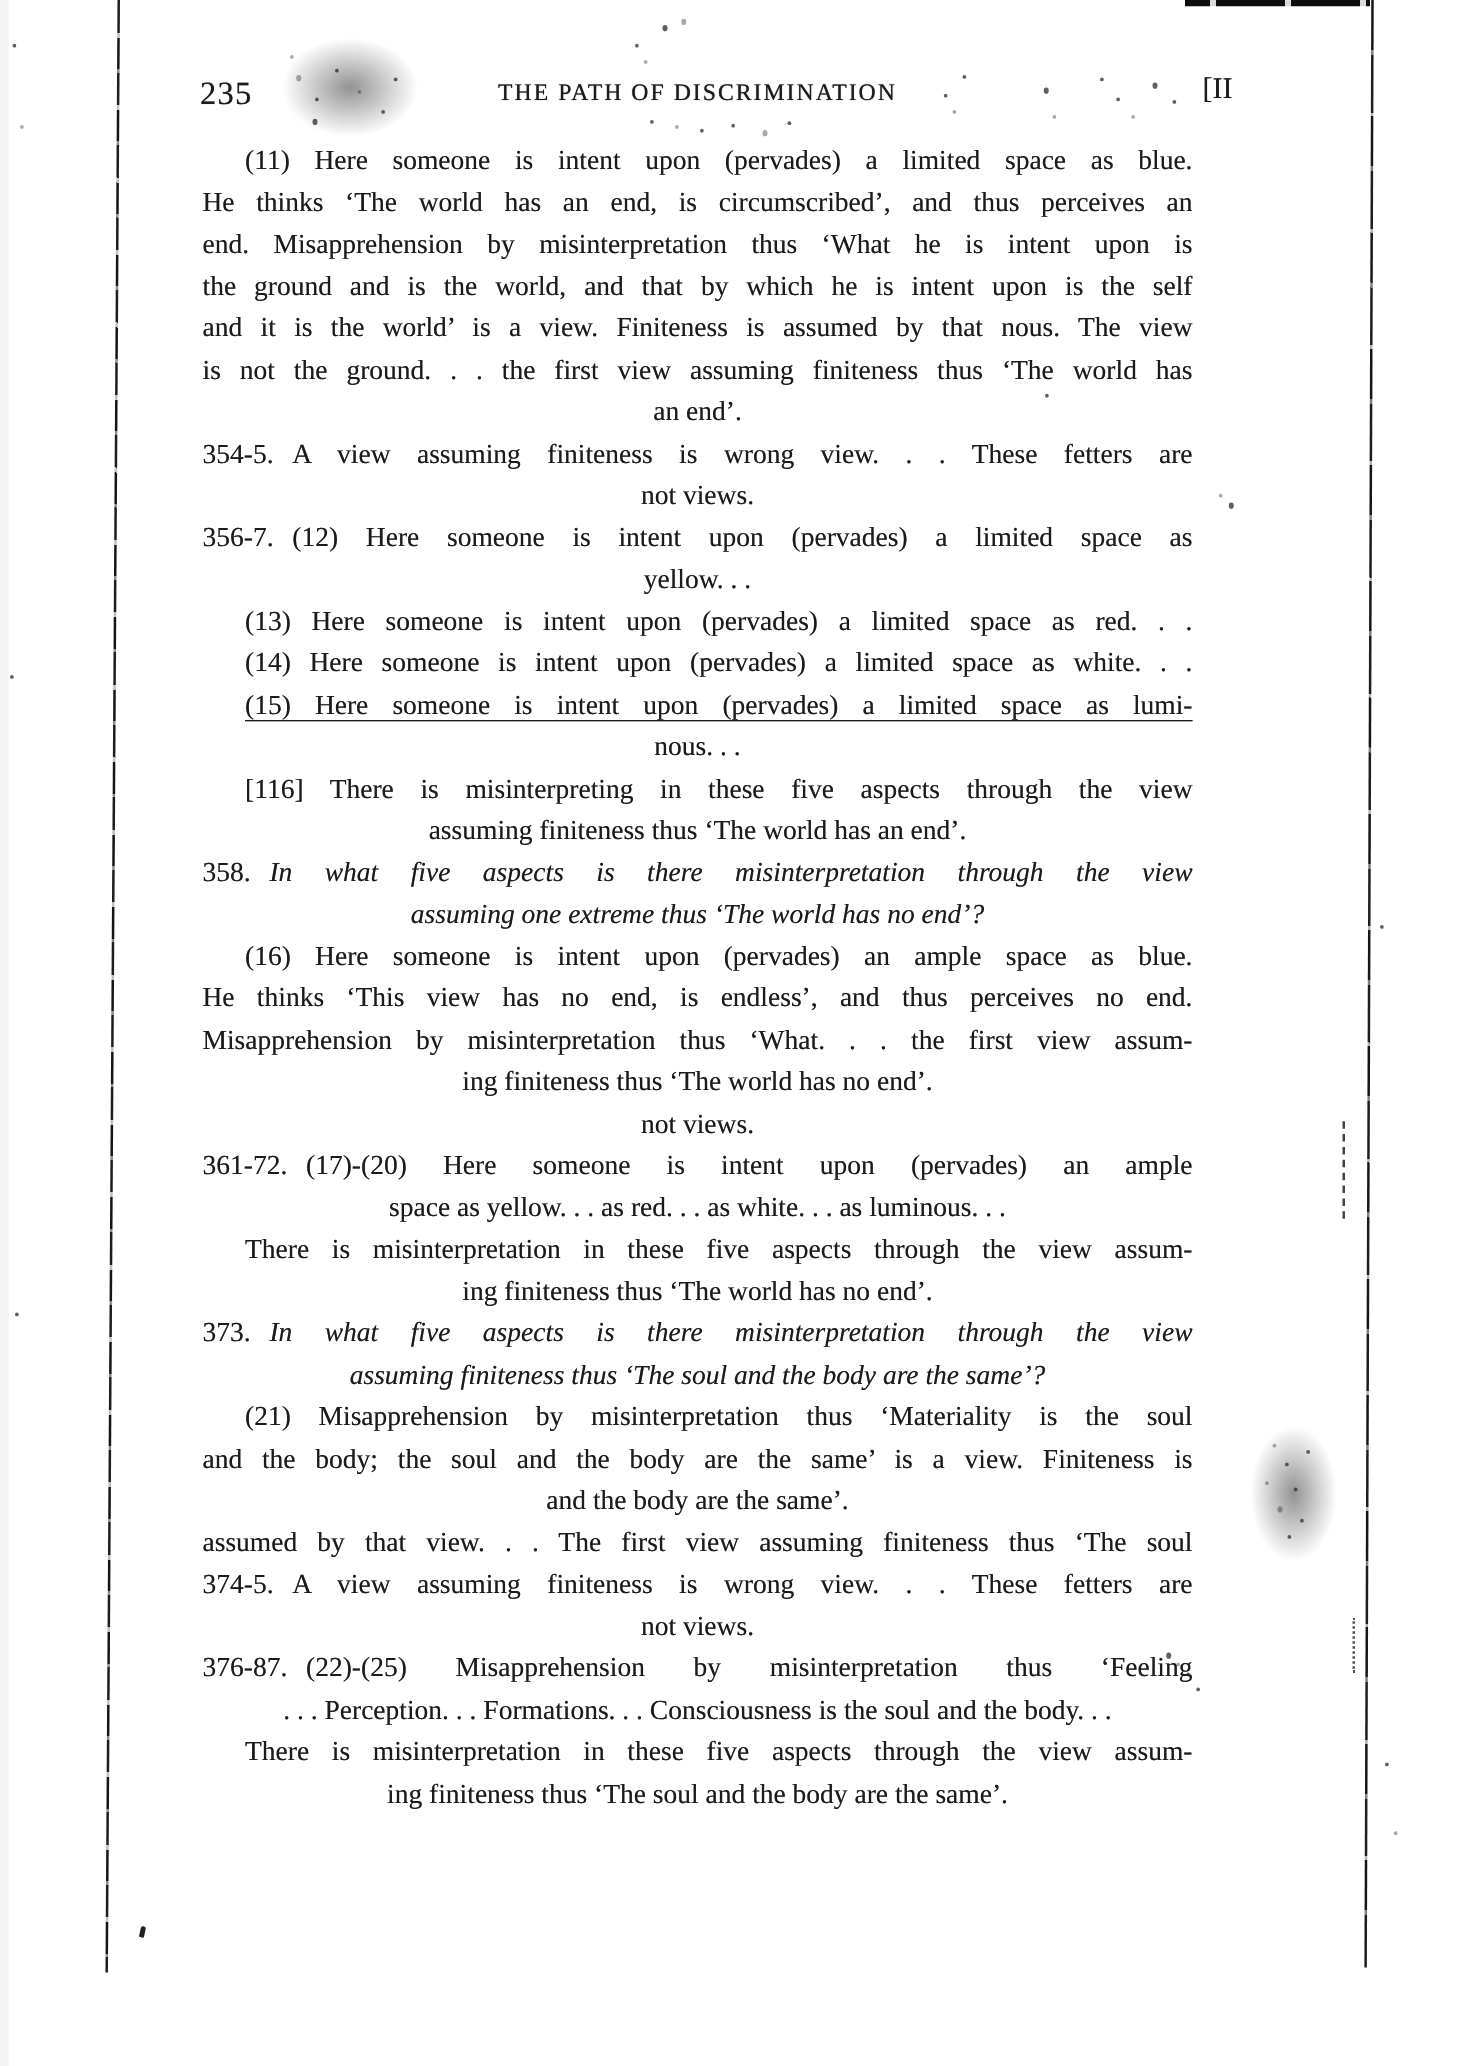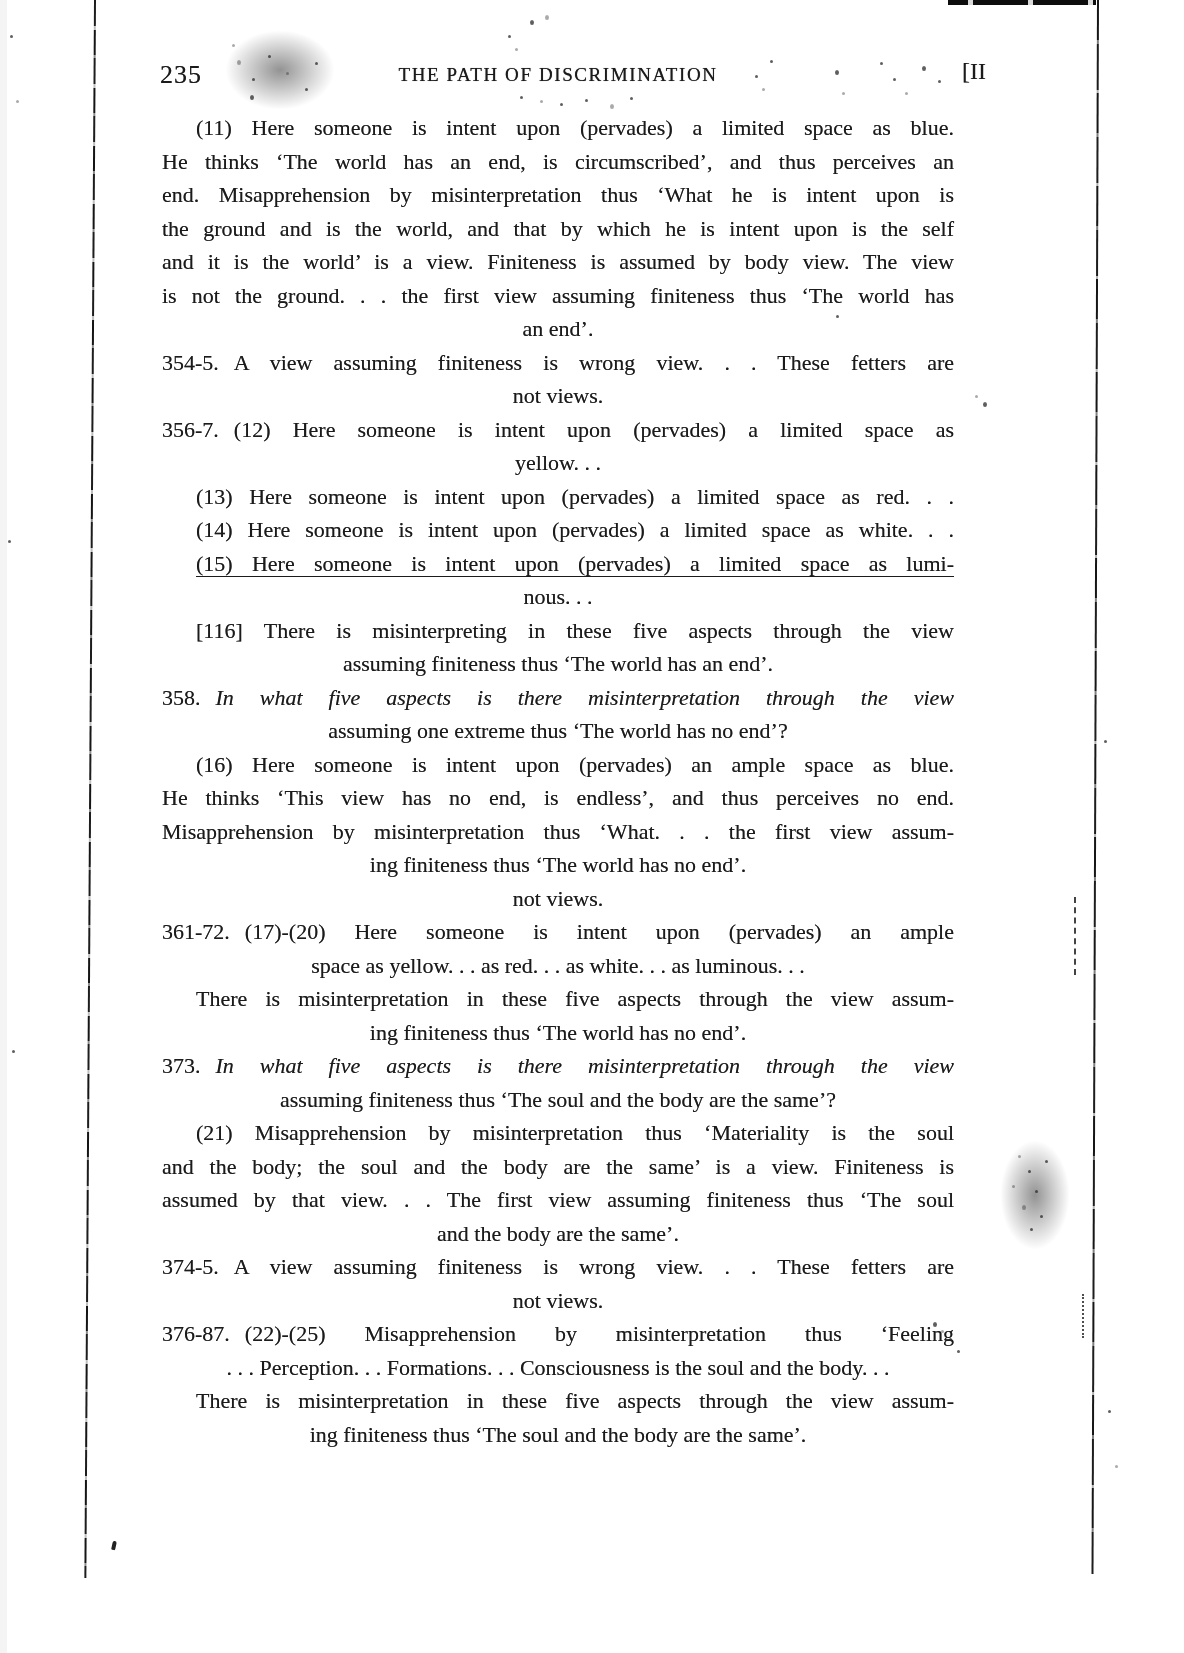--- a/index.html
+++ b/index.html
@@ -39,21 +39,21 @@
   .line {
     font-size: 22px;
     line-height: 33.5px;
     text-shadow: 0 0 0.5px rgba(0,0,0,0.55);
     white-space: normal;
   }
   .jline { text-align: justify; text-align-last: justify; }
   .lline { text-align: center; }
   .indent { text-indent: 34px; }
   .num { margin-right: 15px; }
-  .italic { }
+  .italic { font-style: italic; }
   .it-first .ltext { font-style: italic; }
   .struck { text-decoration: underline; text-decoration-thickness: 1px; text-underline-offset: 5px; }
   
   .artifact { position: absolute; pointer-events: none; }
   .art-left-line {
     left: 94px; top: 0; width: 2px; height: 1578px;
     background: repeating-linear-gradient(to bottom,
       #1d1d1d 0 26px, rgba(0,0,0,0.25) 26px 30px, #151515 30px 55px, rgba(0,0,0,0.45) 55px 58px);
     transform: rotate(0.35deg); transform-origin: top left;
   }
@@ -101,21 +101,21 @@
 <span class="page-num">235</span>
 <span class="running-title">THE PATH OF DISCRIMINATION</span>
 <span class="vol-marker">[II</span>
 
 <div class="text-block">
     <div class="para">
       <div class="line jline indent">(11) Here someone is intent upon (pervades) a limited space as blue.</div>
       <div class="line jline">He thinks ‘The world has an end, is circumscribed’, and thus perceives an</div>
       <div class="line jline">end. Misapprehension by misinterpretation thus ‘What he is intent upon is</div>
       <div class="line jline">the ground and is the world, and that by which he is intent upon is the self</div>
-      <div class="line jline">and it is the world’ is a view. Finiteness is assumed by body view. The view</div>
+      <div class="line jline">and it is the world’ is a view. Finiteness is assumed by that nous. The view</div>
       <div class="line jline">is not the ground. . . the first view assuming finiteness thus ‘The world has</div>
       <div class="line lline">an end’.</div>
     </div>
     <div class="para">
       <div class="line jline"><span class="num">354-5.</span><span class="ltext">A view assuming finiteness is wrong view. . . These fetters are</span></div>
       <div class="line lline">not views.</div>
     </div>
     <div class="para">
       <div class="line jline"><span class="num">356-7.</span><span class="ltext">(12) Here someone is intent upon (pervades) a limited space as</span></div>
       <div class="line lline">yellow. . .</div>
@@ -155,22 +155,22 @@
       <div class="line jline indent">There is misinterpretation in these five aspects through the view assum-</div>
       <div class="line lline">ing finiteness thus ‘The world has no end’.</div>
     </div>
     <div class="para">
       <div class="line jline it-first"><span class="num">373.</span><span class="ltext">In what five aspects is there misinterpretation through the view</span></div>
       <div class="line lline italic">assuming finiteness thus ‘The soul and the body are the same’?</div>
     </div>
     <div class="para">
       <div class="line jline indent">(21) Misapprehension by misinterpretation thus ‘Materiality is the soul</div>
       <div class="line jline">and the body; the soul and the body are the same’ is a view. Finiteness is</div>
+      <div class="line lline">and the body are the same’.</div>
       <div class="line jline">assumed by that view. . . The first view assuming finiteness thus ‘The soul</div>
-      <div class="line lline">and the body are the same’.</div>
     </div>
     <div class="para">
       <div class="line jline"><span class="num">374-5.</span><span class="ltext">A view assuming finiteness is wrong view. . . These fetters are</span></div>
       <div class="line lline">not views.</div>
     </div>
     <div class="para">
       <div class="line jline"><span class="num">376-87.</span><span class="ltext">(22)-(25) Misapprehension by misinterpretation thus ‘Feeling</span></div>
       <div class="line lline">. . . Perception. . . Formations. . . Consciousness is the soul and the body. . .</div>
     </div>
     <div class="para">

